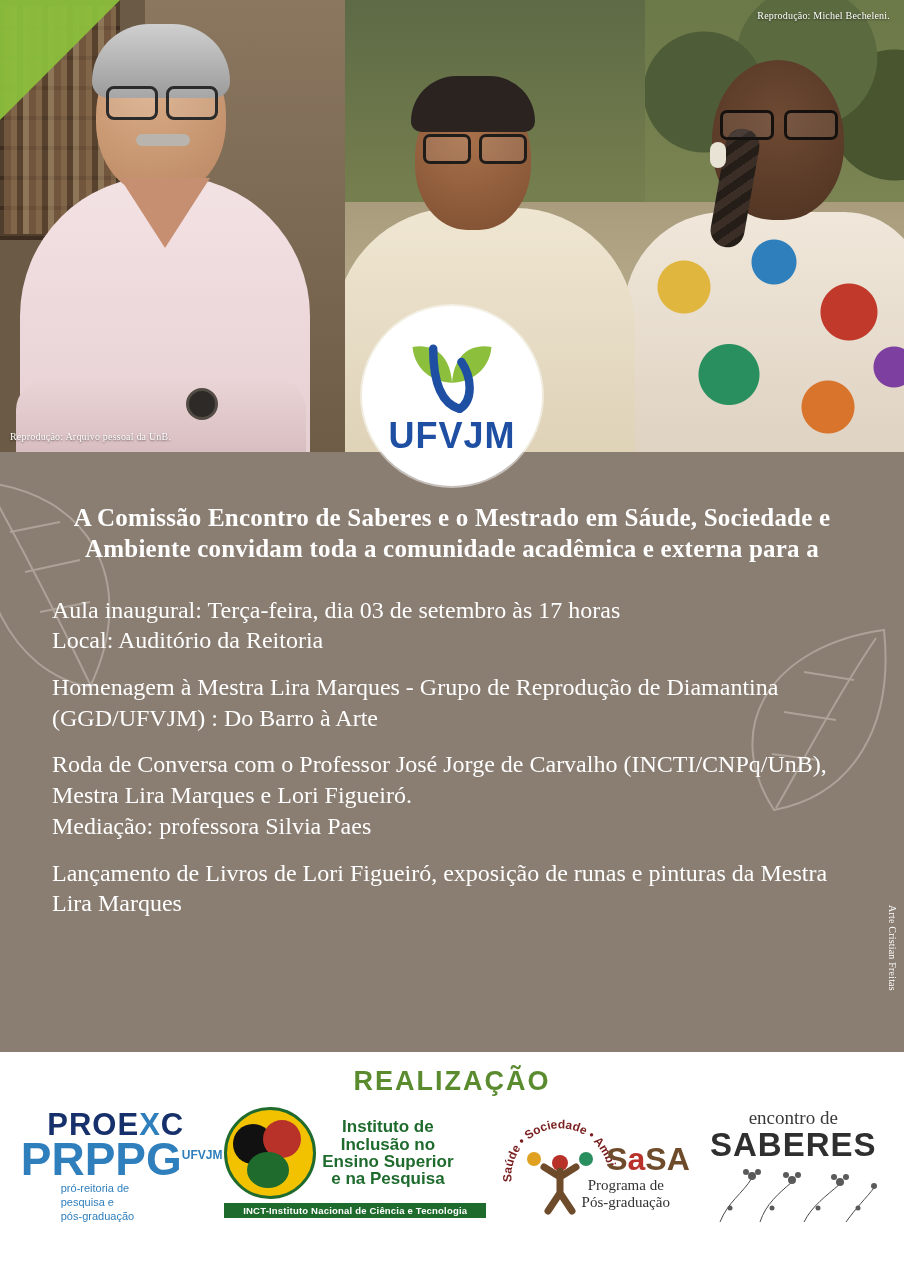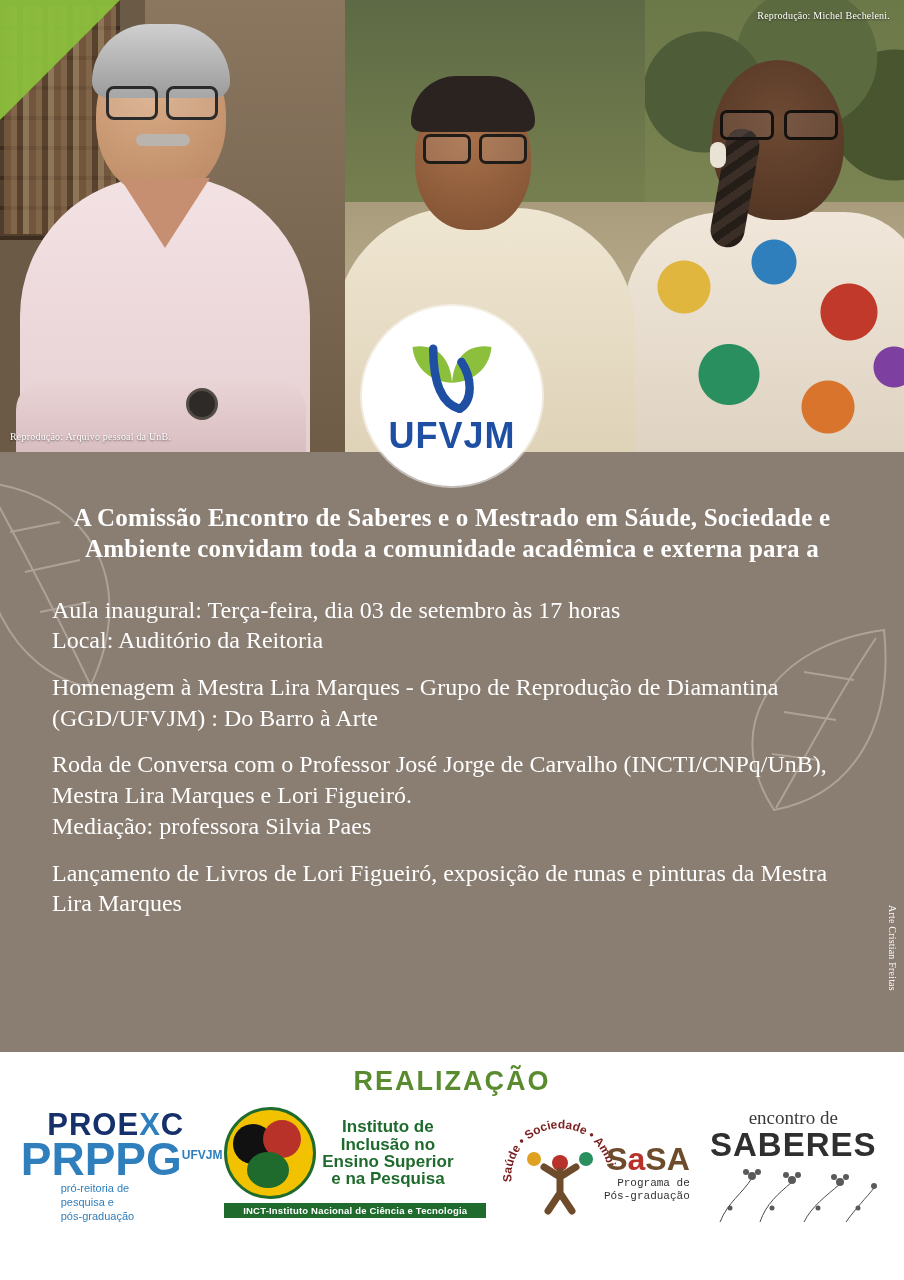--- a/index.html
+++ b/index.html
@@ -476,25 +476,25 @@
     font-weight: bold;
     font-size: 32px;
     color: #6d4b2b;
     letter-spacing: 0;
     margin-left: 32px;
   }
   .sasa-word .a1 { color: #b8322a; }
   .sasa-sub {
     position: absolute;
     right: 0; top: 70px;
-    font-family: Liberation Mono, monospace;
-    font-size: 11px;
+    font-family: Liberation Serif, serif;
+    font-size: 15px;
     color: #333;
     line-height: 1.15;
-    text-align: right;
+    text-align: center;
     width: 128px;
   }
 
   
   .es-top {
     font-family: "Liberation Serif", serif;
     font-size: 19px;
     color: #3a3a3a;
   }
   .es-main {

